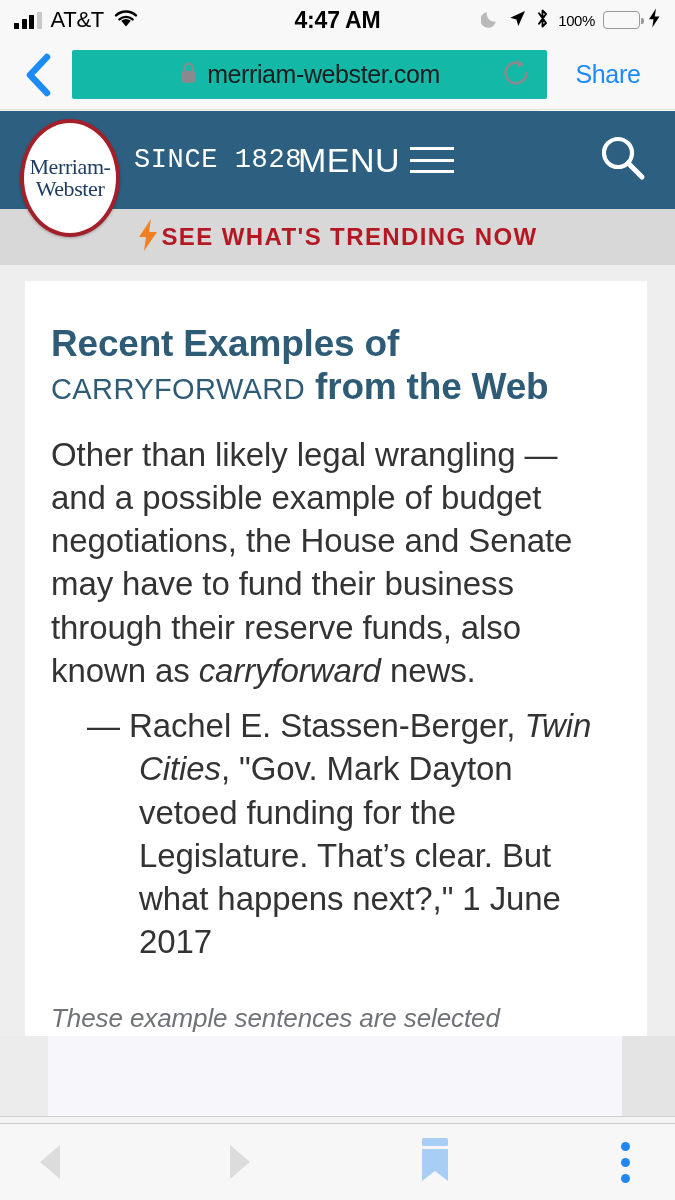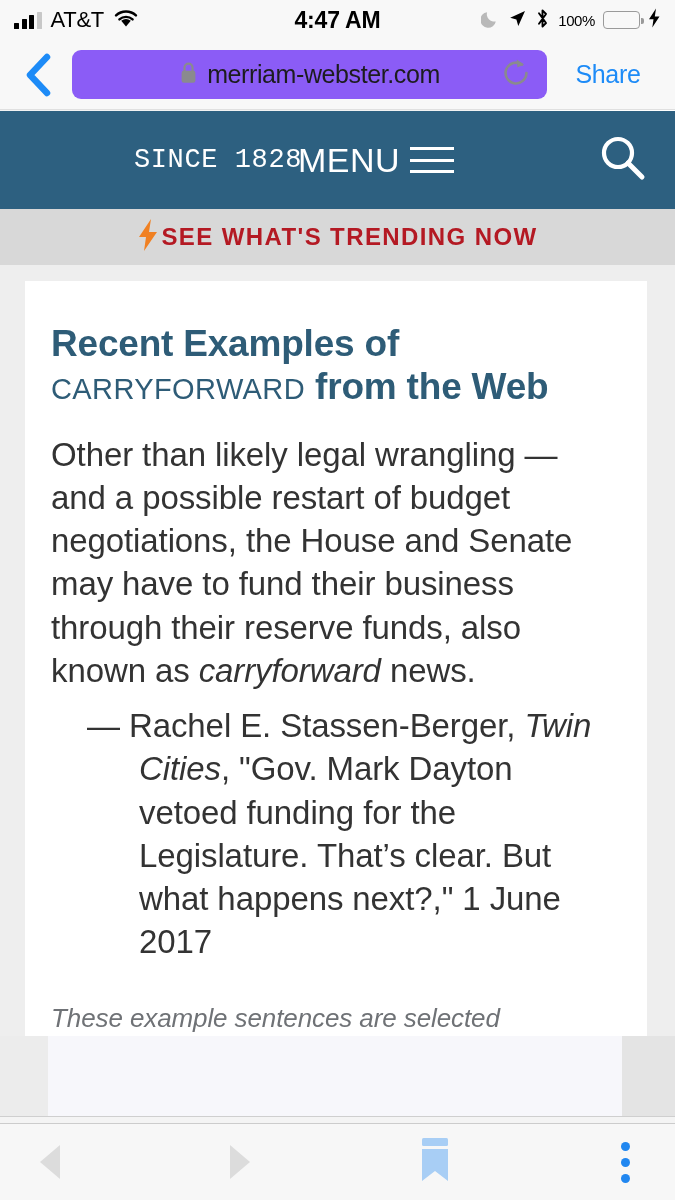--- a/index.html
+++ b/index.html
@@ -122,22 +122,22 @@
   .back-chevron {
     width: 54px;
     display: flex;
     align-items: center;
     justify-content: center;
     cursor: pointer;
   }
   .url-field {
     flex: 1;
     height: 49px;
-    background: #8b5cf6;
-    border-radius: 9px;
+    background: #14b8a6;
+    border-radius: 2px;
     display: flex;
     align-items: center;
     justify-content: center;
     position: relative;
     margin: 0 6px;
     cursor: pointer;
   }
   .url-inner {
     display: flex;
     align-items: center;
@@ -476,20 +476,24 @@
         <svg width="34" height="34" viewBox="0 0 34 34">
           <path d="M27.4 17 a10.4 10.4 0 1 1 -4.3 -8.4" stroke="#8a8a8e" stroke-width="2.6" fill="none" stroke-linecap="round"></path>
           <path d="M17.8 3.4 L24.6 8.6 L18.4 11.6" fill="#8a8a8e"></path>
         </svg>
       </span>
     </div>
     <div class="share-btn">Share</div>
   </div>
 
   <div class="site-header">
+    <div class="mw-logo">
+      <span>Merriam-</span>
+      <span>Webster</span>
+    </div>
     <div class="since">SINCE 1828</div>
     <div class="menu-wrap">
       <span class="menu-label">MENU</span>
       <span class="hamburger">
           <i></i>
           <i></i>
           <i></i>
         </span>
     </div>
     <div class="search-icon-btn">
@@ -509,21 +513,21 @@
     <span class="trending-text">SEE WHAT'S TRENDING NOW</span>
   </div>
 
   <div class="page-body">
     <div class="card">
       <h2 class="card-title">
         <span>Recent Examples of</span><br>
         <span class="sc">CARRYFORWARD</span>
         <span>from the Web</span>
       </h2>
-      <p class="example-text"><span>Other than likely legal wrangling — and a possible restart of budget negotiations, the House and Senate may have to fund their business through their reserve funds, also known as </span><i>carryforward</i><span> news.</span></p>
+      <p class="example-text"><span>Other than likely legal wrangling — and a possible example of budget negotiations, the House and Senate may have to fund their business through their reserve funds, also known as </span><i>carryforward</i><span> news.</span></p>
       <p class="attribution"><span>—</span> <span>Rachel E. Stassen-Berger, </span><i>Twin Cities</i><span>, "Gov. Mark Dayton vetoed funding for the Legislature. That’s clear. But what happens next?," 1 June 2017</span></p>
       <p class="disclaimer">These example sentences are selected automatically from various online news sources to reflect current usage of the word 'carryforward.' Views expressed in</p>
     </div>
   </div>
 
   <div class="overlay-gutter-l"></div>
   <div class="overlay-panel"></div>
   <div class="overlay-gutter-r"></div>
   <div class="overlay-base"></div>
 

